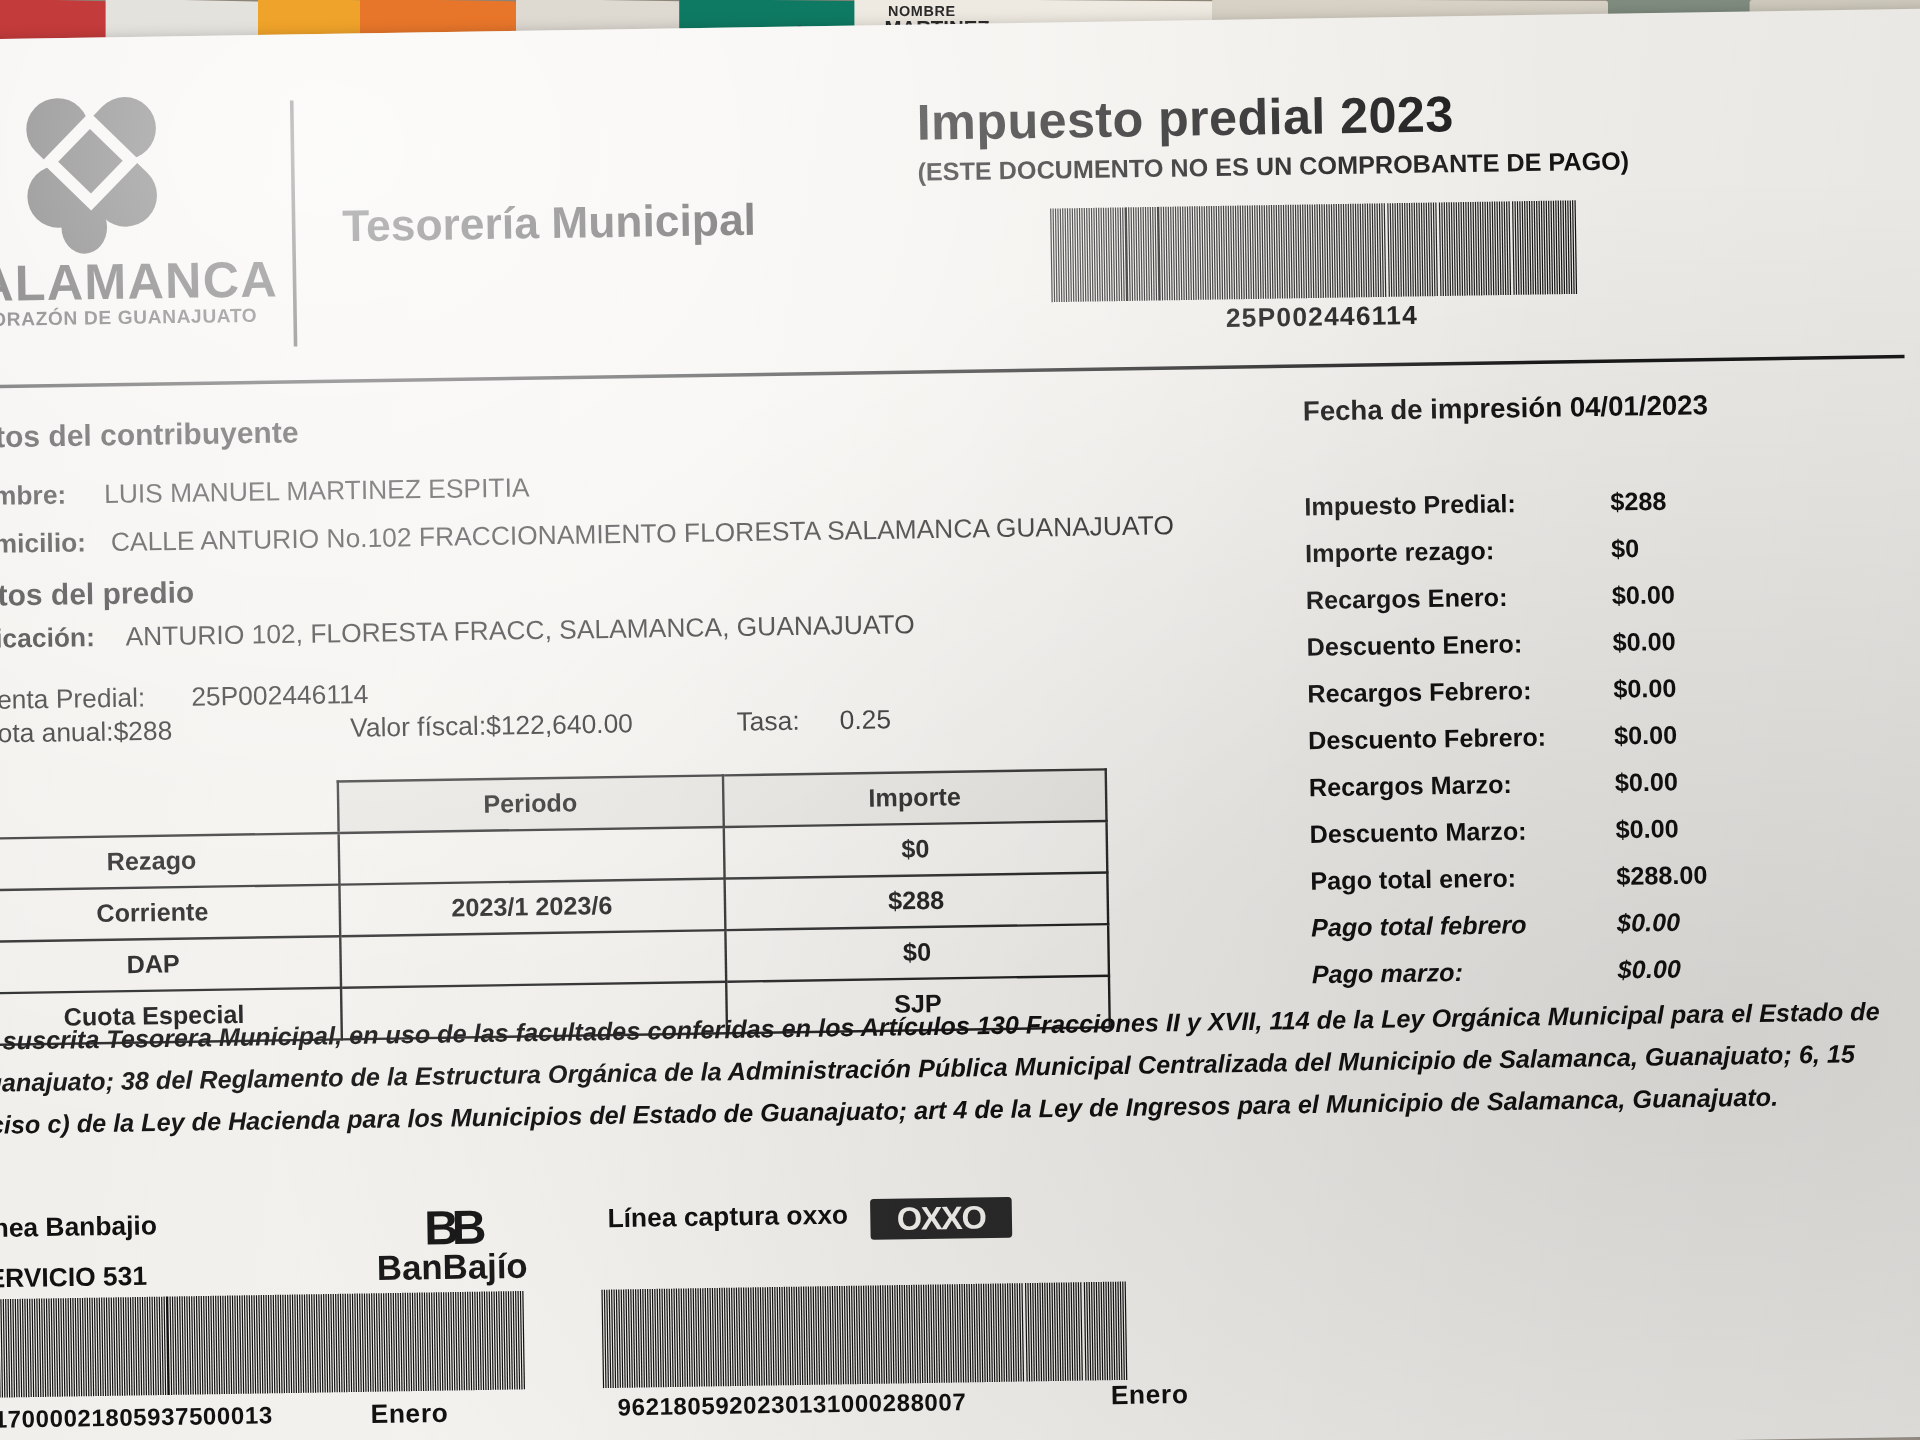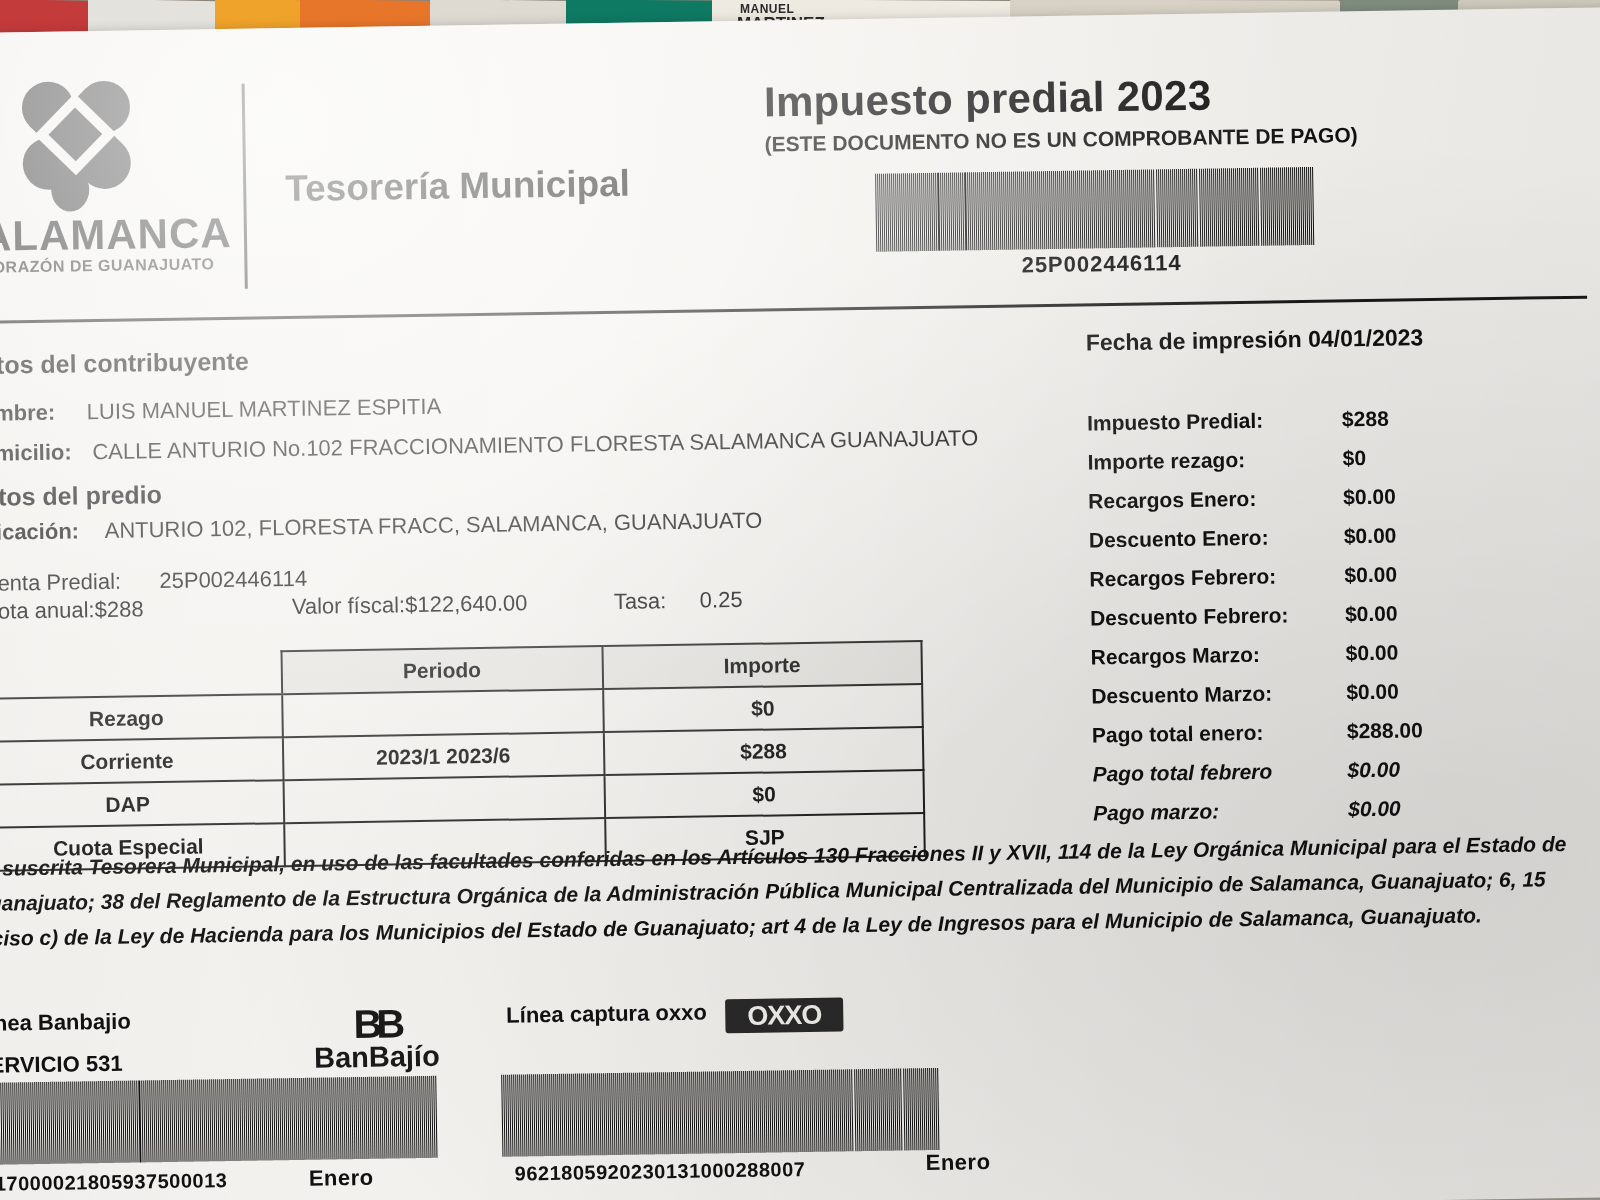--- a/index.html
+++ b/index.html
@@ -116,21 +116,21 @@
     <div class="bg-card bg-c2"></div>
     <div class="bg-card bg-c3"></div>
     <div class="bg-card bg-c4"></div>
     <div class="bg-card bg-c5"></div>
     <div class="bg-card bg-c6"></div>
     <div class="bg-card bg-c7"></div>
     <div class="bg-card bg-c8"></div>
     <div class="bg-card bg-c9"></div>
     <div class="bg-card bg-c10"></div>
     <div class="bg-txt bg-t1">COMITÉ</div>
-    <div class="bg-txt bg-t2">MANUEL</div>
+    <div class="bg-txt bg-t2">NOMBRE</div>
     <div class="bg-txt bg-t3">MARTINEZ</div>
     <div class="bg-txt bg-t4">EDAD</div>
     <div class="bg-txt bg-t5">48</div>
   </div>
 
   <div class="paper">
     <div class="content">
 
       <div class="logo-wrap">
         <div class="logo-mark">

